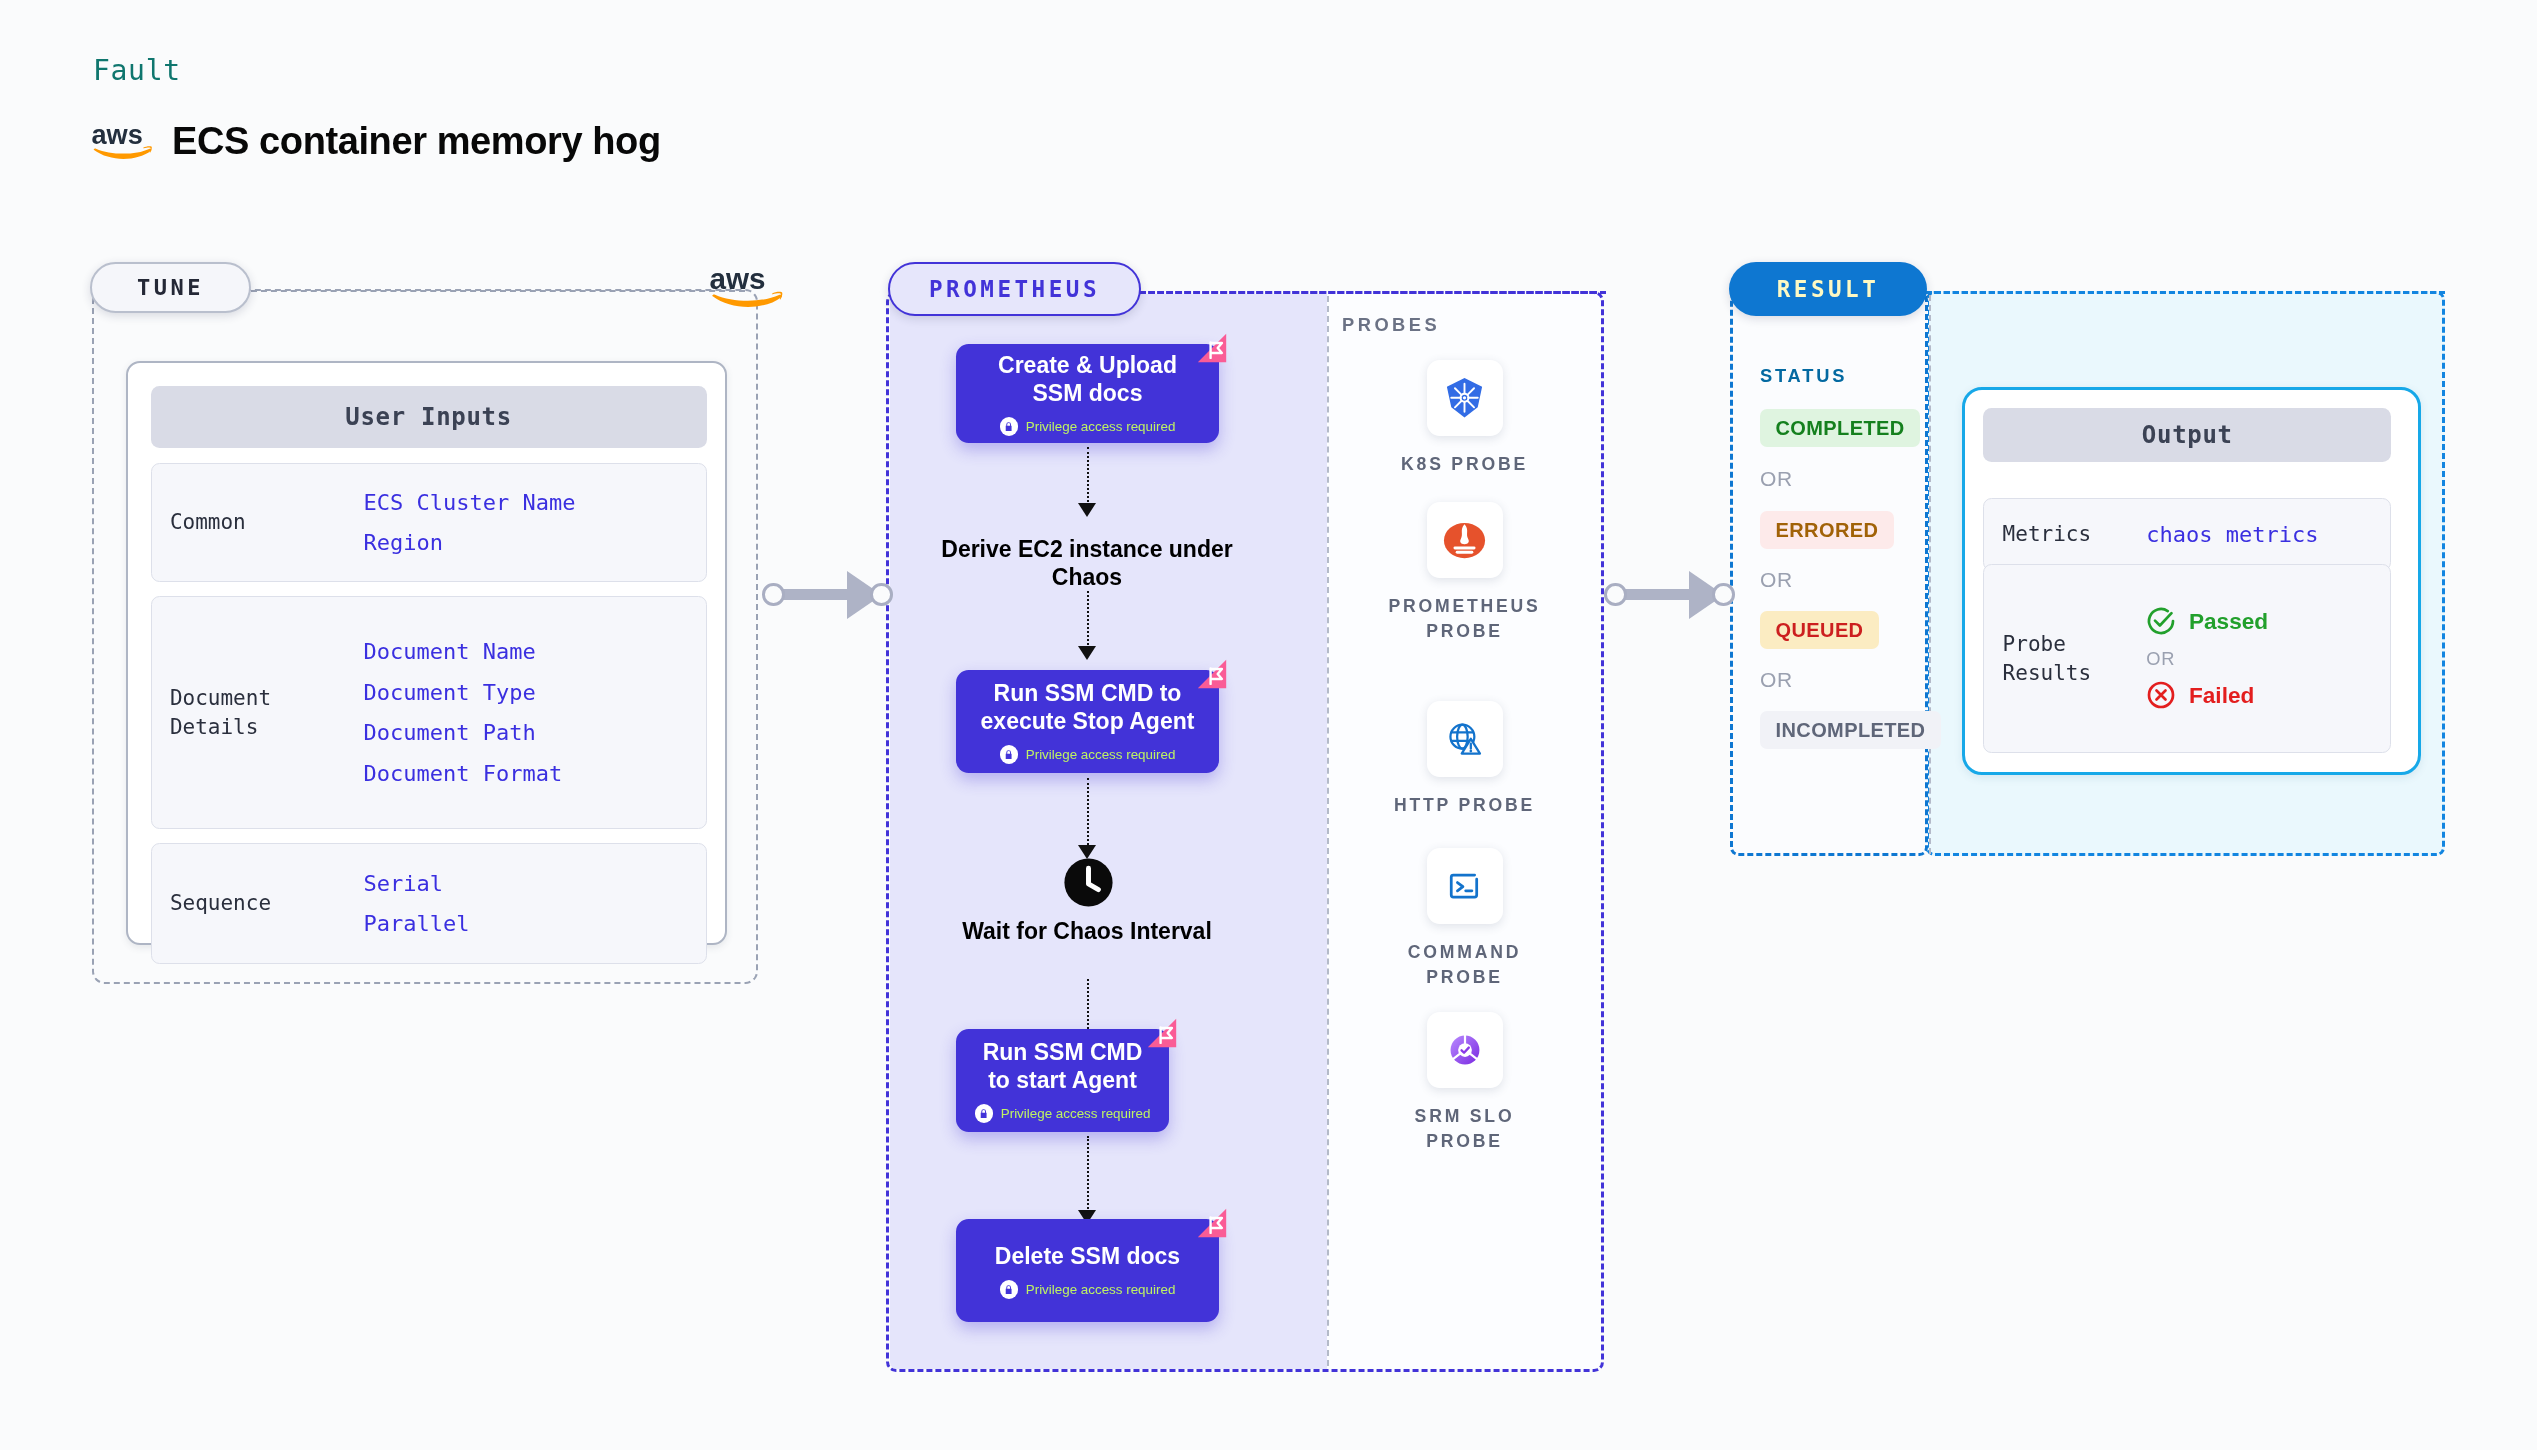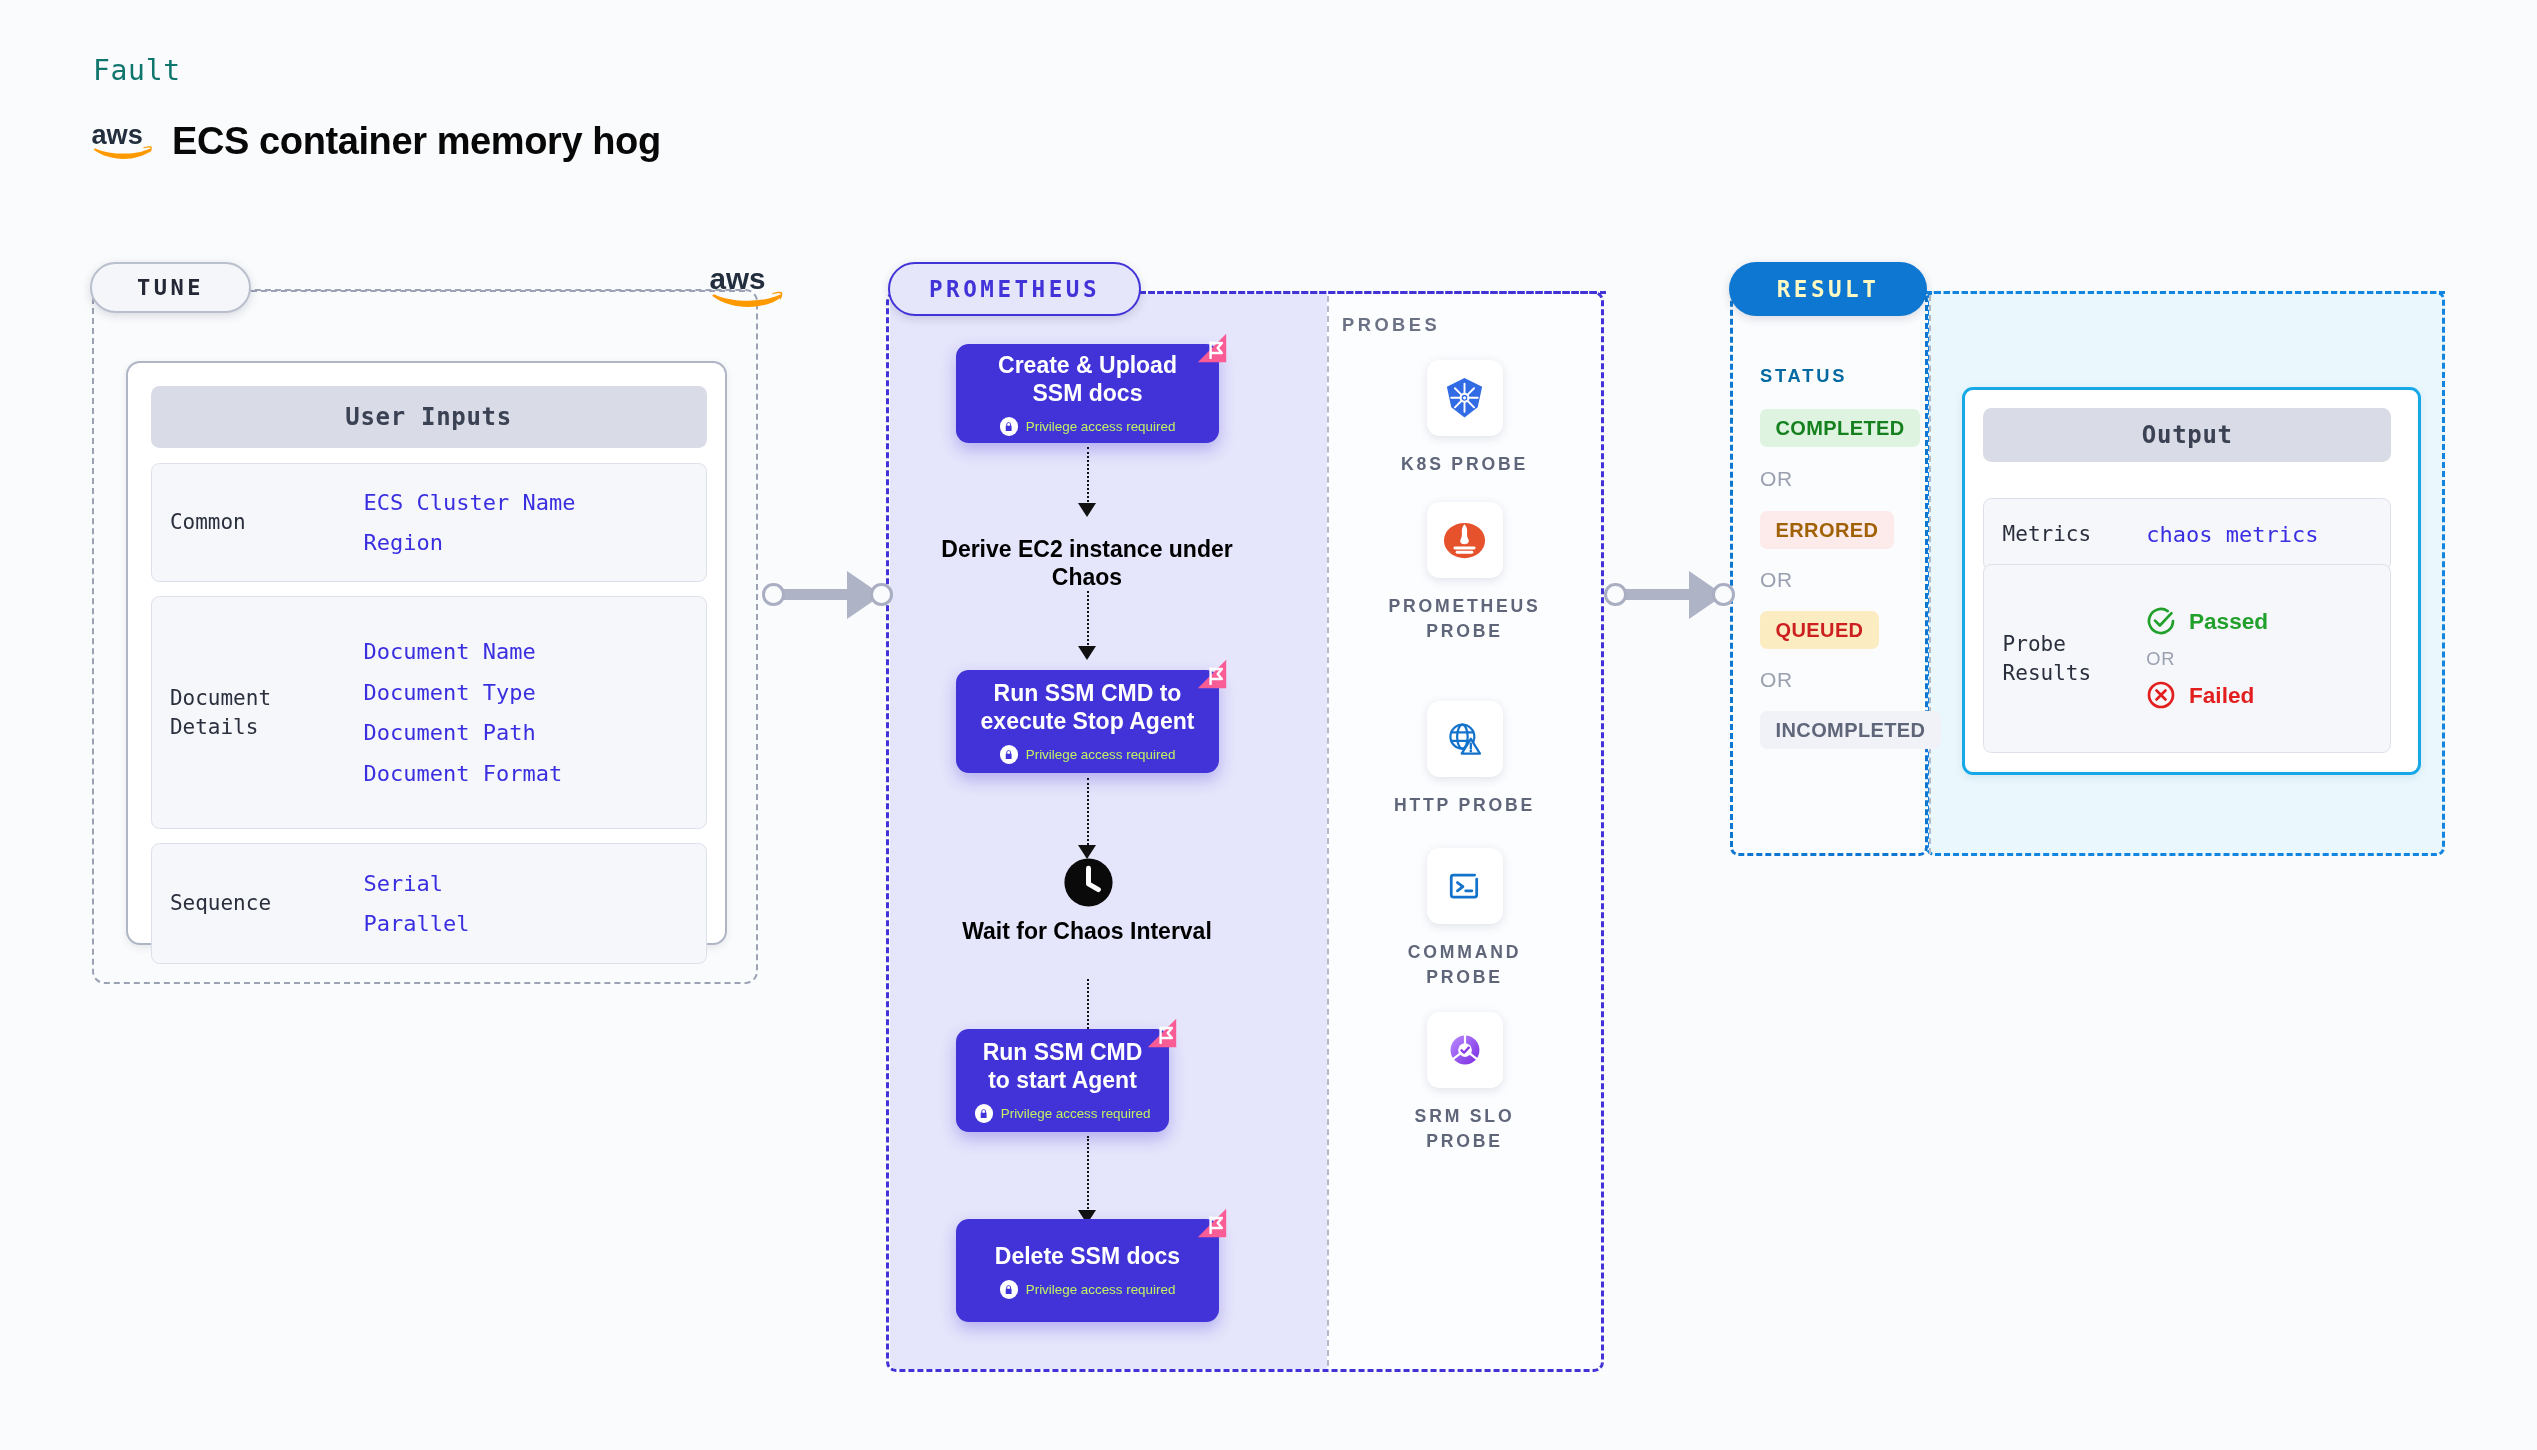--- a/index.html
+++ b/index.html
@@ -193,21 +193,21 @@
     position: absolute; border-radius: 7px; display: flex; align-items: center;
     justify-content: center; font-size: 20px; font-weight: 700; letter-spacing: 0.4px;
     padding: 0 15.5px; height: 38px;
   }
   .or-lbl {
     position: absolute; font-size: 21px; color: #9aa0b0; font-weight: 400;
     letter-spacing: 0.7px;
   }
   #output-card {
     position: absolute; left: 1962px; top: 387px; width: 459px; height: 388px;
-    background: #fff; border: 3.5px solid #17a8e8; border-radius: 11px;
+    background: #fff; border: 3.5px solid #17a8e8; border-radius: 20px;
     box-shadow: 0 2.1px 8.5px rgba(30,90,130,0.10);
   }
   #output-title { left: 18.3px; top: 18.3px; width: 408px; height: 54px; }
   #grp-metrics { left: 18.3px; top: 86px; width: 408px; height: 73px; margin-top: 22px; }
   #grp-probe-results { left: 18.3px; top: 174px; width: 408px; height: 189px; }
   .pr-row { display: flex; align-items: center; gap: 12.7px; }
   .pr-text { font-size: 22.6px; font-weight: 700; }
 </style>
 </head>
 <body>

